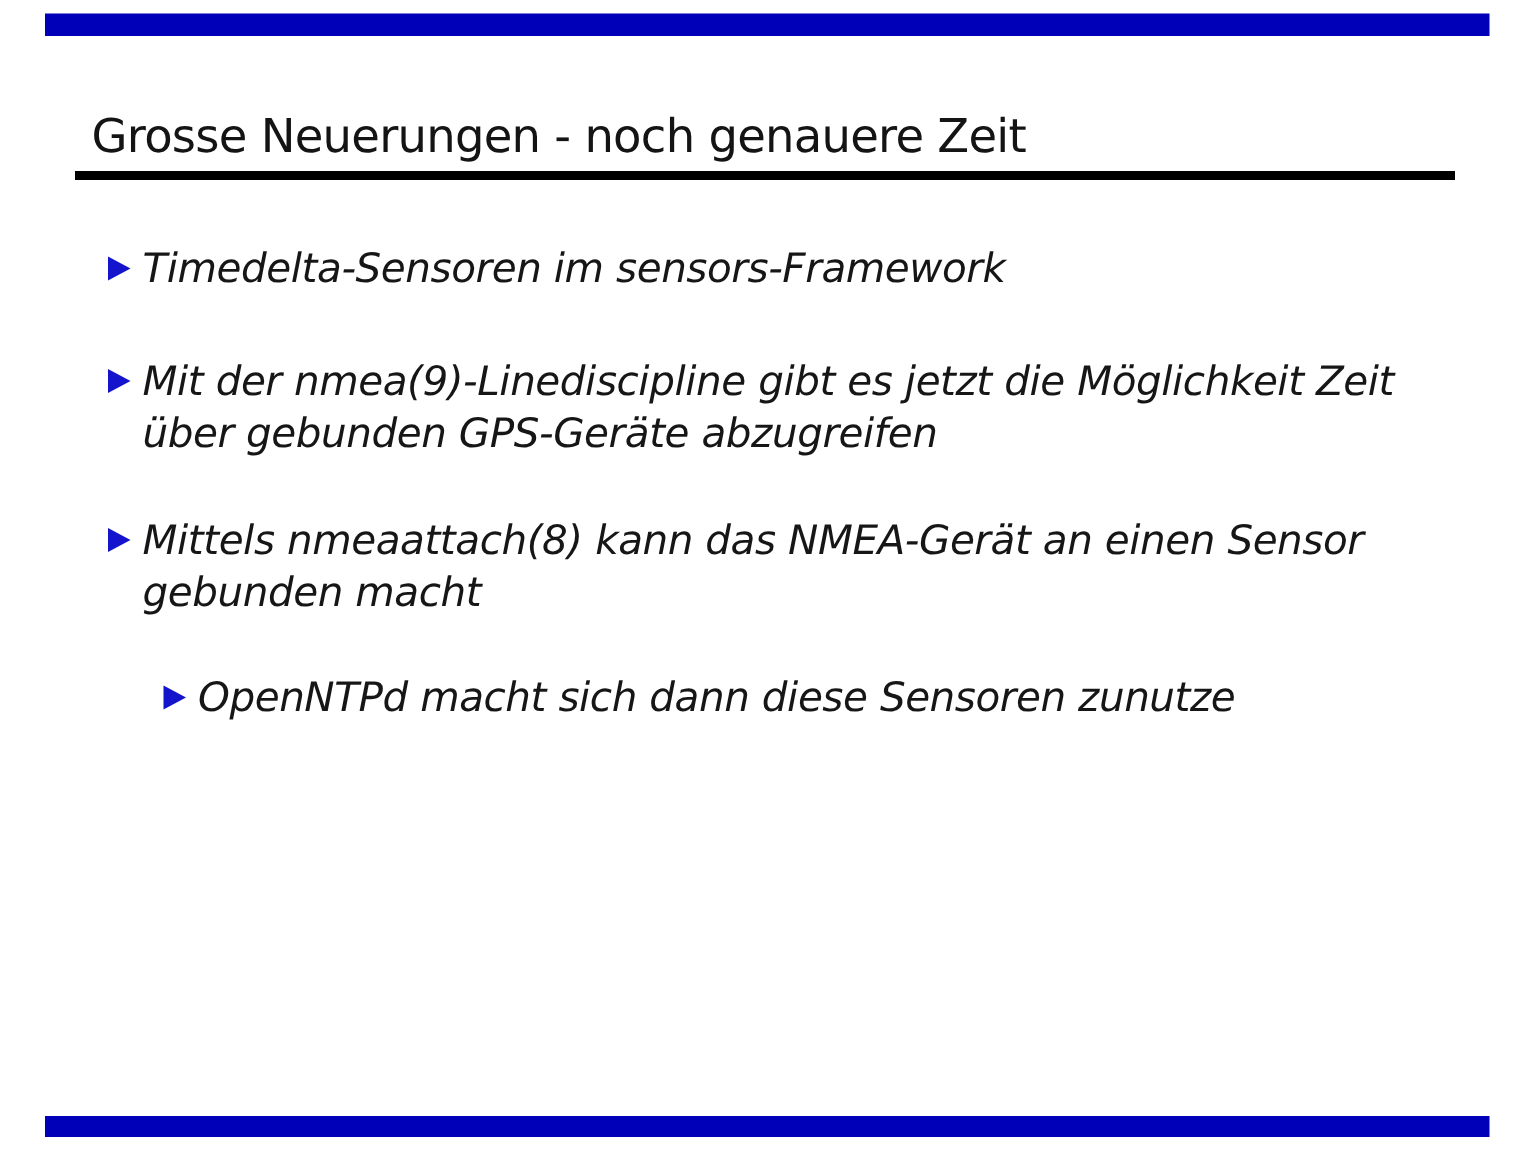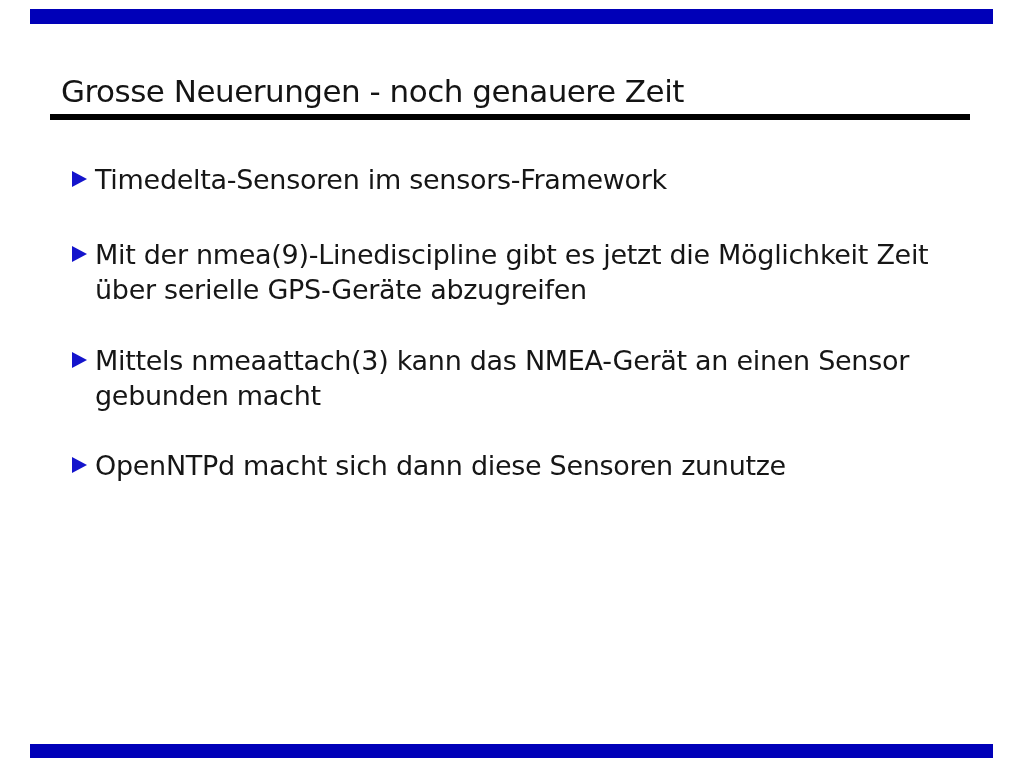--- a/index.html
+++ b/index.html
@@ -46,37 +46,38 @@
   }
   .bullet-row {
     position: absolute;
     left: 72px;
     display: flex;
     align-items: flex-start;
   }
   .bullet-row.b1 { top: 162px; }
   .bullet-row.b2 { top: 237px; }
   .bullet-row.b3 { top: 343px; }
-  .bullet-row.b4 { top: 448px; }
+  .bullet-row.b4 { top: 448px; margin-left: 37px; }
   .tri {
     width: 0;
     height: 0;
     border-left: 15px solid #1414cc;
     border-top: 8px solid transparent;
     border-bottom: 8px solid transparent;
     margin-top: 9px;
     margin-right: 8px;
     flex: 0 0 auto;
   }
   .bullet-text {
     font-size: 27px;
     line-height: 35px;
     color: #161616;
     letter-spacing: -0.3px;
     white-space: nowrap;
+    font-style: italic;
   }
 </style>
 </head>
 <body>
 
 <div class="slide">
 
   <div class="accent-bar top"></div>
 
   <h1 class="slide-title" style="margin:0;font-weight:normal;">Grosse Neuerungen - noch genauere Zeit</h1>
@@ -87,28 +88,28 @@
     <span class="tri"></span>
     <div class="bullet-text">
       <div>Timedelta-Sensoren im sensors-Framework</div>
     </div>
   </div>
 
   <div class="bullet-row b2">
     <span class="tri"></span>
     <div class="bullet-text">
       <div>Mit der nmea(9)-Linediscipline gibt es jetzt die Möglichkeit Zeit</div>
-      <div>über serielle GPS-Geräte abzugreifen</div>
+      <div>über gebunden GPS-Geräte abzugreifen</div>
     </div>
   </div>
 
   <div class="bullet-row b3">
     <span class="tri"></span>
     <div class="bullet-text">
-      <div>Mittels nmeaattach(3) kann das NMEA-Gerät an einen Sensor</div>
+      <div>Mittels nmeaattach(8) kann das NMEA-Gerät an einen Sensor</div>
       <div>gebunden macht</div>
     </div>
   </div>
 
   <div class="bullet-row b4">
     <span class="tri"></span>
     <div class="bullet-text">
       <div>OpenNTPd macht sich dann diese Sensoren zunutze</div>
     </div>
   </div>

